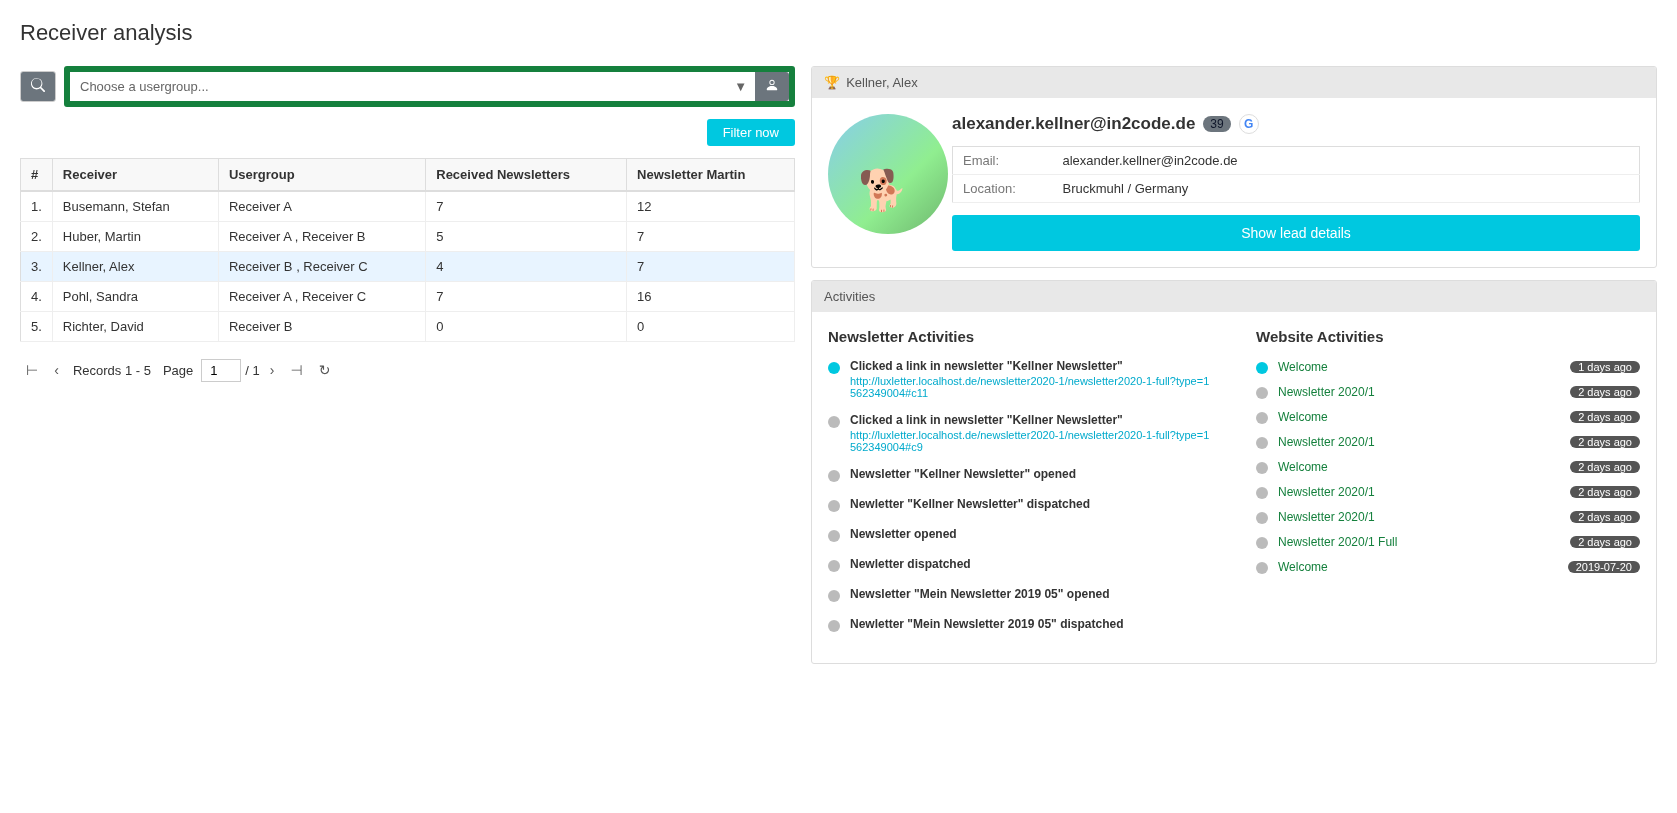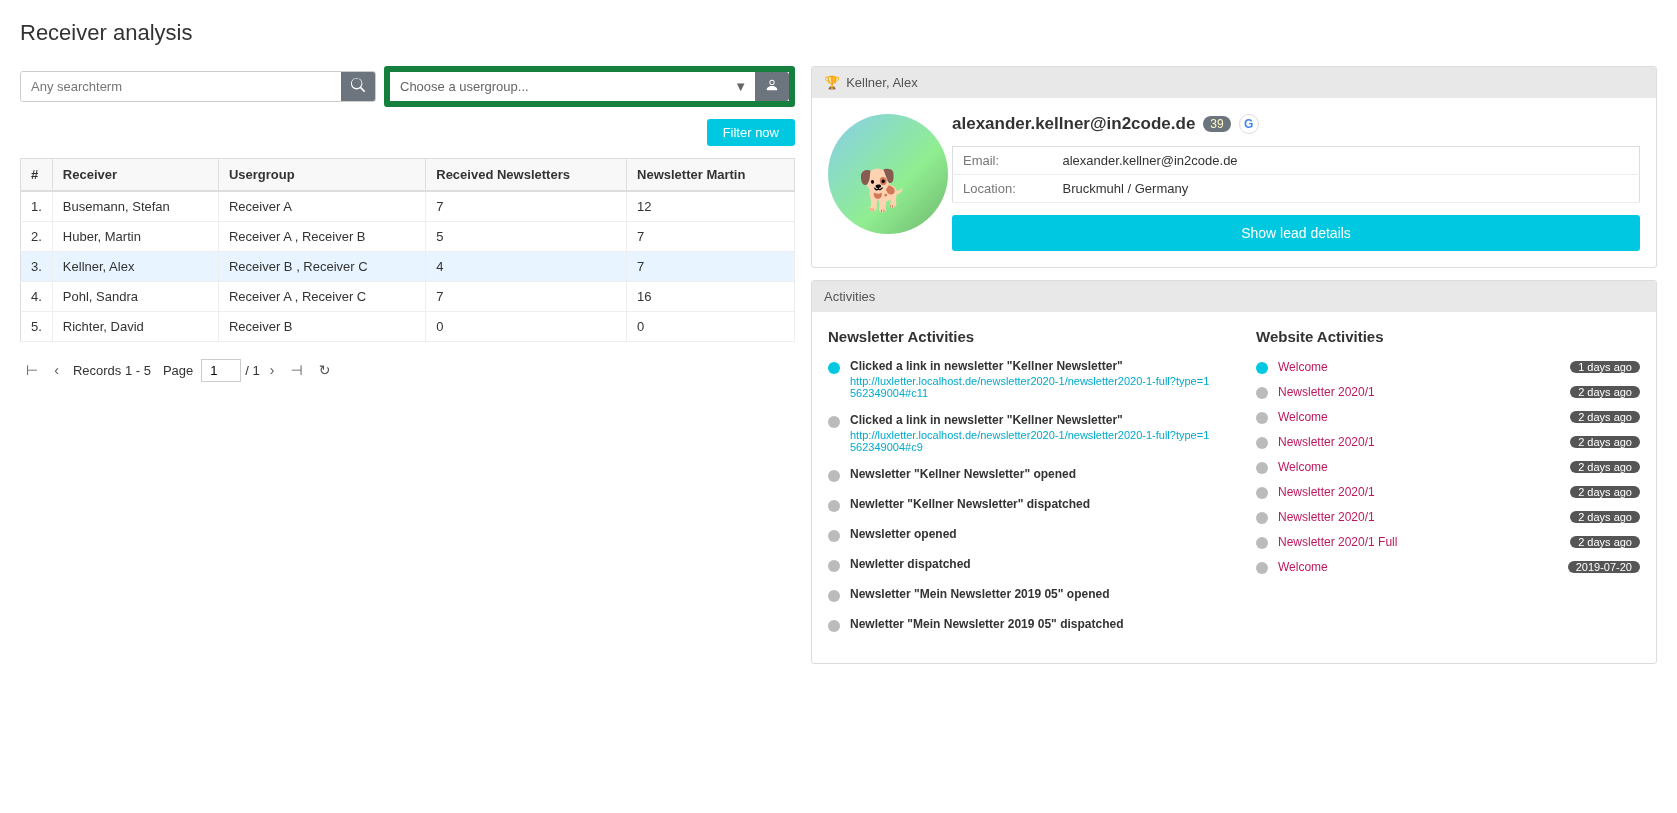--- a/index.html
+++ b/index.html
@@ -49,21 +49,21 @@
     .profile-card-header { background: #e8e8e8; padding: 8px 12px; font-size: 13px; color: #555; display: flex; align-items: center; gap: 6px; }
     .profile-card-body { padding: 16px; display: flex; gap: 4px; align-items: flex-start; }
     
     .avatar-wrap { flex: 0 0 120px; }
     .avatar-img-placeholder { width: 120px; height: 120px; border-radius: 50%; background: linear-gradient(135deg, #87ceeb 0%, #90ee90 60%, #6db56d 100%); position: relative; overflow: hidden; }
     .avatar-img-placeholder::after { content: '🐕'; position: absolute; bottom: 20px; left: 30px; font-size: 40px; }
     
     .profile-info { flex: 1; }
     .profile-email-row { display: flex; align-items: center; gap: 8px; margin-bottom: 12px; }
     .profile-email-text { font-size: 17px; font-weight: bold; color: #333; }
-    .badge-count { background: #6c757d; color: #fef9c3; border-radius: 10px; padding: 1px 7px; font-size: 12px; }
+    .badge-count { background: #6c757d; color: #0f172a; border-radius: 10px; padding: 1px 7px; font-size: 12px; }
     .google-icon { width: 20px; height: 20px; border-radius: 50%; background: white; border: 1px solid #ddd; display: flex; align-items: center; justify-content: center; font-size: 12px; font-weight: bold; color: #4285f4; }
     
     .info-table { width: 100%; border: 1px solid #ddd; border-collapse: collapse; margin-bottom: 12px; }
     .info-table td { padding: 6px 10px; border-bottom: 1px solid #eee; font-size: 13px; }
     .info-table td:first-child { color: #777; width: 100px; }
     .info-table td:last-child { color: #333; }
     
     .show-lead-btn { width: 100%; background: #00c8e0; color: white; border: none; padding: 10px; font-size: 14px; cursor: pointer; border-radius: 3px; }
     
     
@@ -77,36 +77,35 @@
     .timeline-item { display: flex; gap: 10px; margin-bottom: 14px; align-items: flex-start; justify-content: space-between; }
     .timeline-dot { flex: 0 0 12px; width: 12px; height: 12px; border-radius: 50%; margin-top: 3px; }
     .dot-blue { background: #00c8e0; }
     .dot-gray { background: #bbb; }
     
     .timeline-content { flex: 1; font-size: 12px; color: #333; }
     .timeline-content .event-title { font-weight: bold; font-size: 12px; margin-bottom: 2px; }
     .timeline-content .event-link { color: #00aacc; font-size: 11px; word-break: break-all; }
     
     .website-item { display: flex; gap: 10px; align-items: center; margin-bottom: 10px; }
-    .website-item-text { flex: 1; font-size: 12px; color: #be185d; }
+    .website-item-text { flex: 1; font-size: 12px; color: #15803d; }
     .time-badge { background: #555; color: white; border-radius: 10px; padding: 0 8px; font-size: 11px; white-space: nowrap; }
   </style>
 </head>
 <body>
 
 <div class="page-container">
   <h1 class="page-title">Receiver analysis</h1>
 
   <div class="main-layout">
 
     <div class="left-panel">
 
       <div class="search-row">
         <div class="search-input-wrap">
-          <input type="text" placeholder="Any searchterm" style="">
           <button class="search-btn">
             <svg width="14" height="14" viewBox="0 0 16 16">
                 <path d="M11.742 10.344a6.5 6.5 0 1 0-1.397 1.398h-.001c.03.04.062.078.098.115l3.85 3.85a1 1 0 0 0 1.415-1.414l-3.85-3.85a1.007 1.007 0 0 0-.115-.099zm-5.242 1.156a5.5 5.5 0 1 1 0-11 5.5 5.5 0 0 1 0 11z" fill="white"></path>
               </svg>
           </button>
         </div>
 
         <div class="usergroup-select-wrap">
           <select>
             <option>Choose a usergroup...</option>

